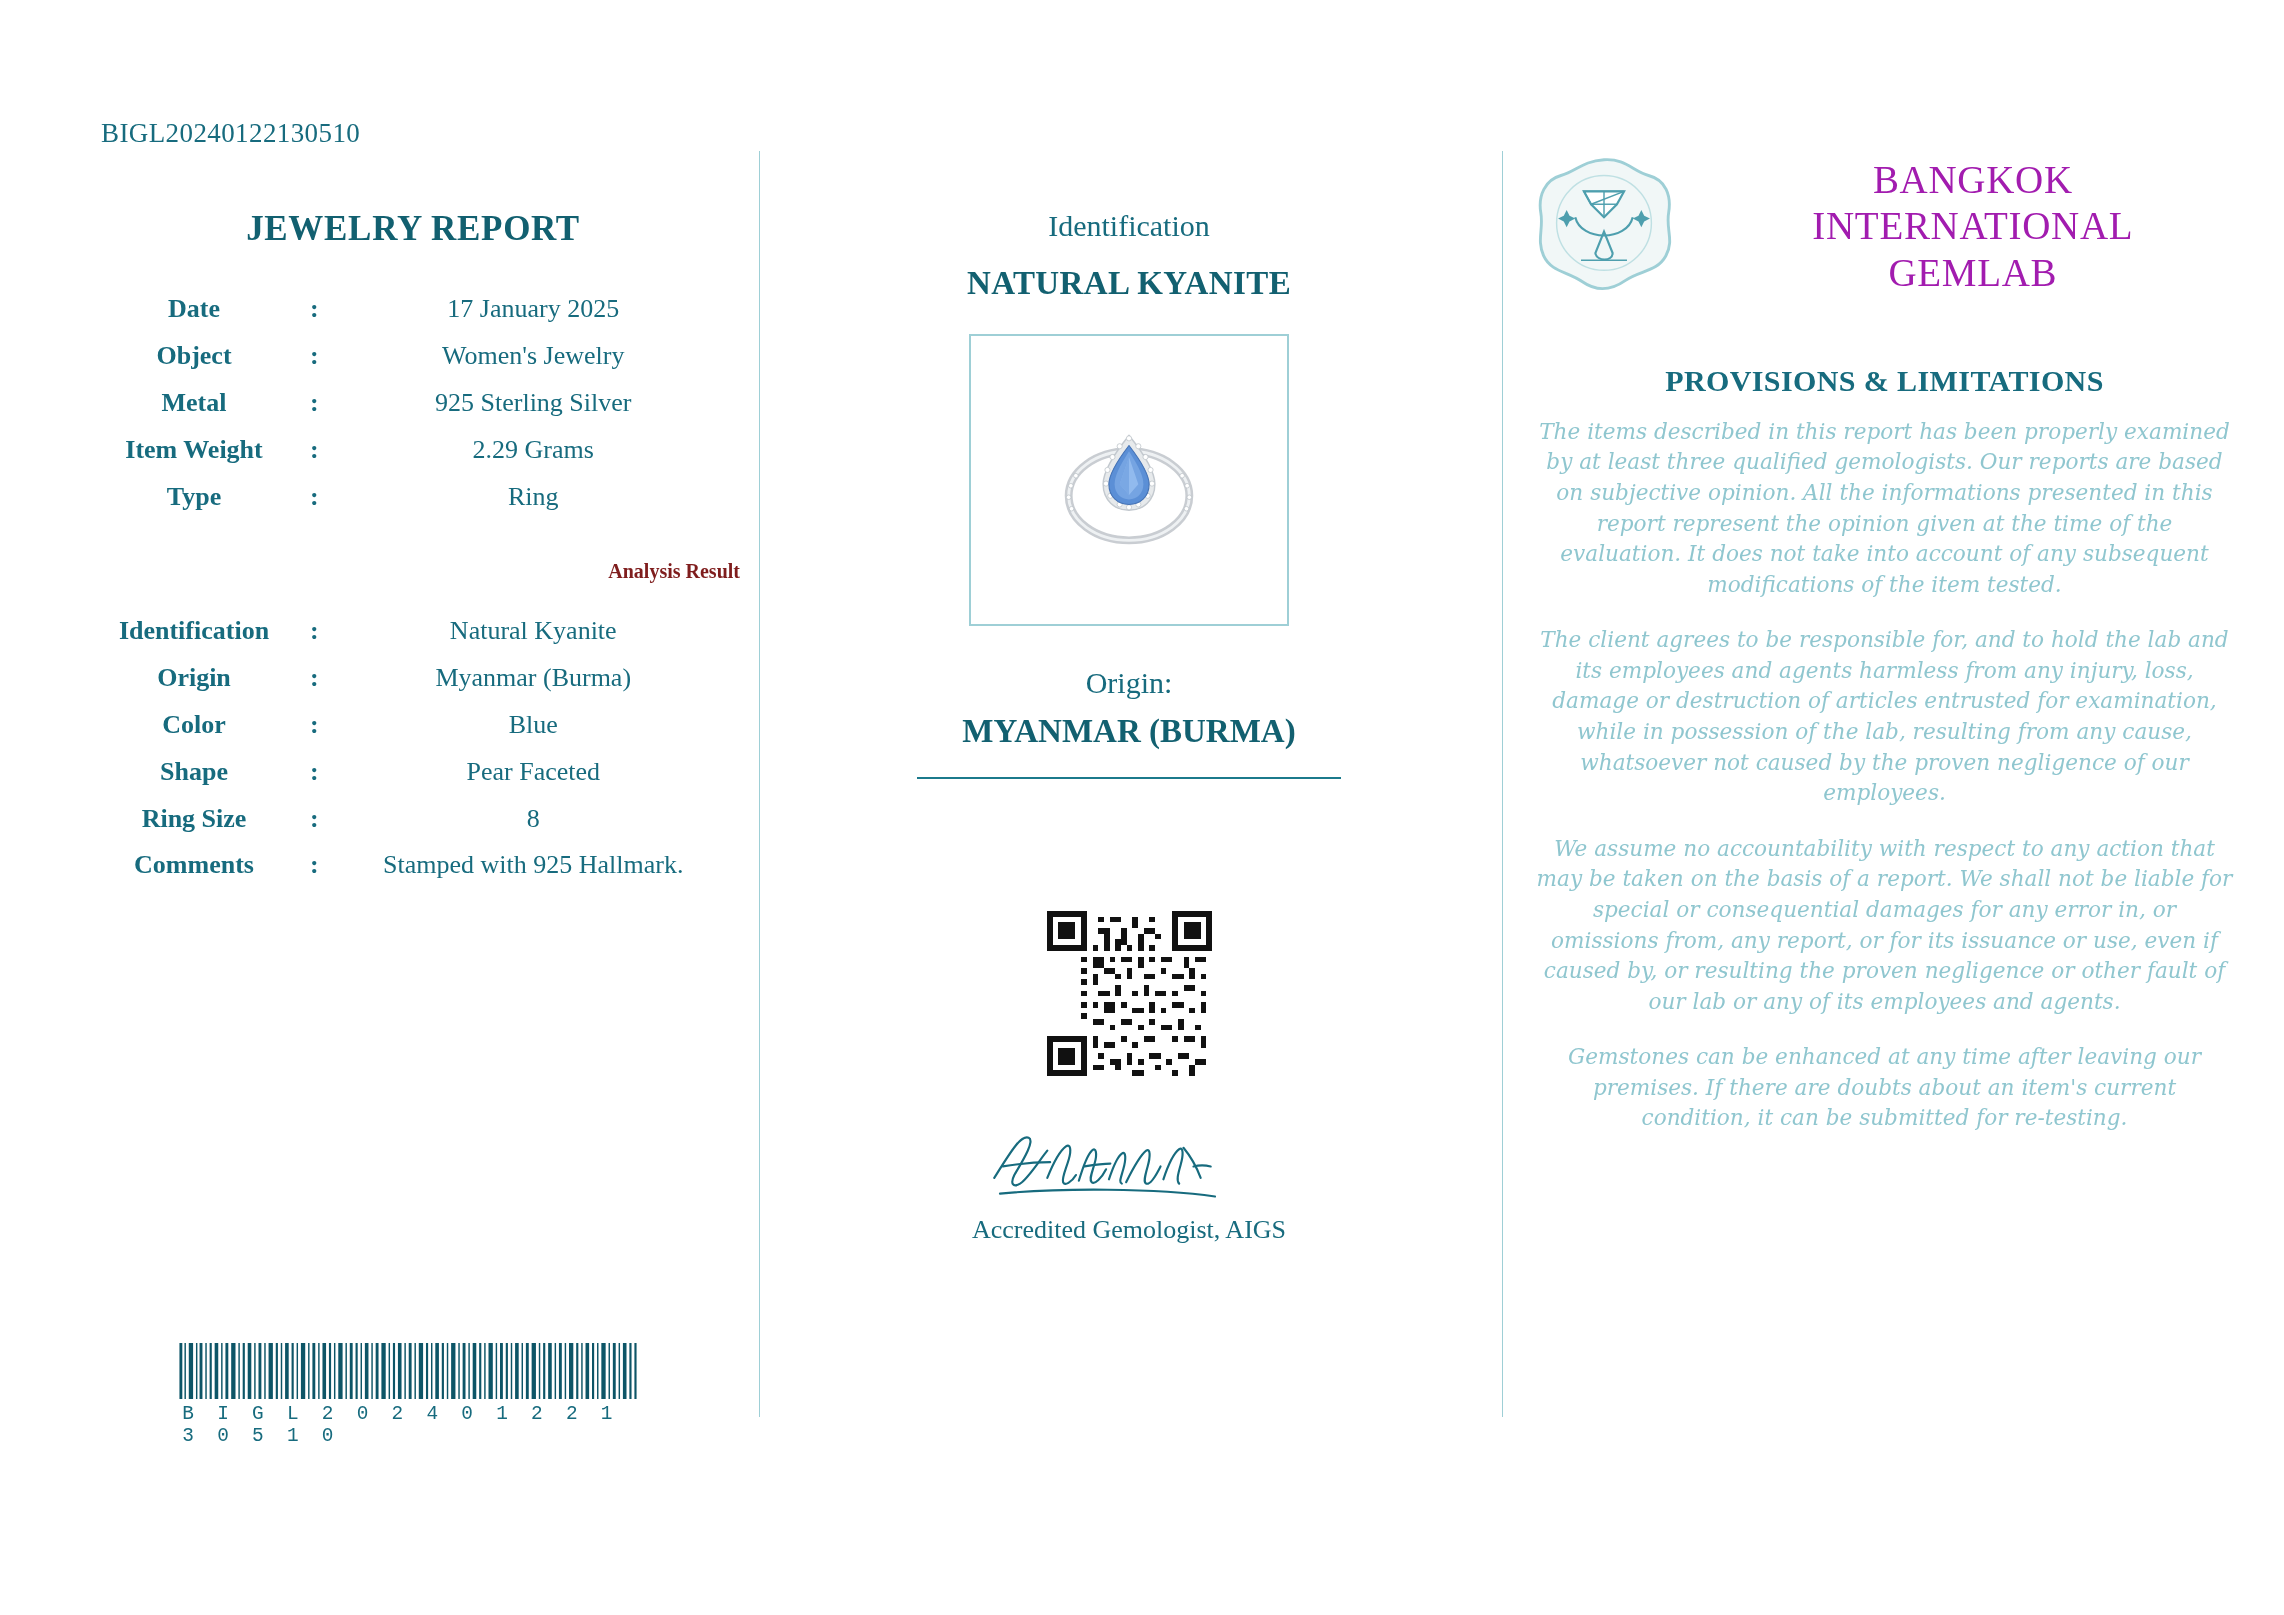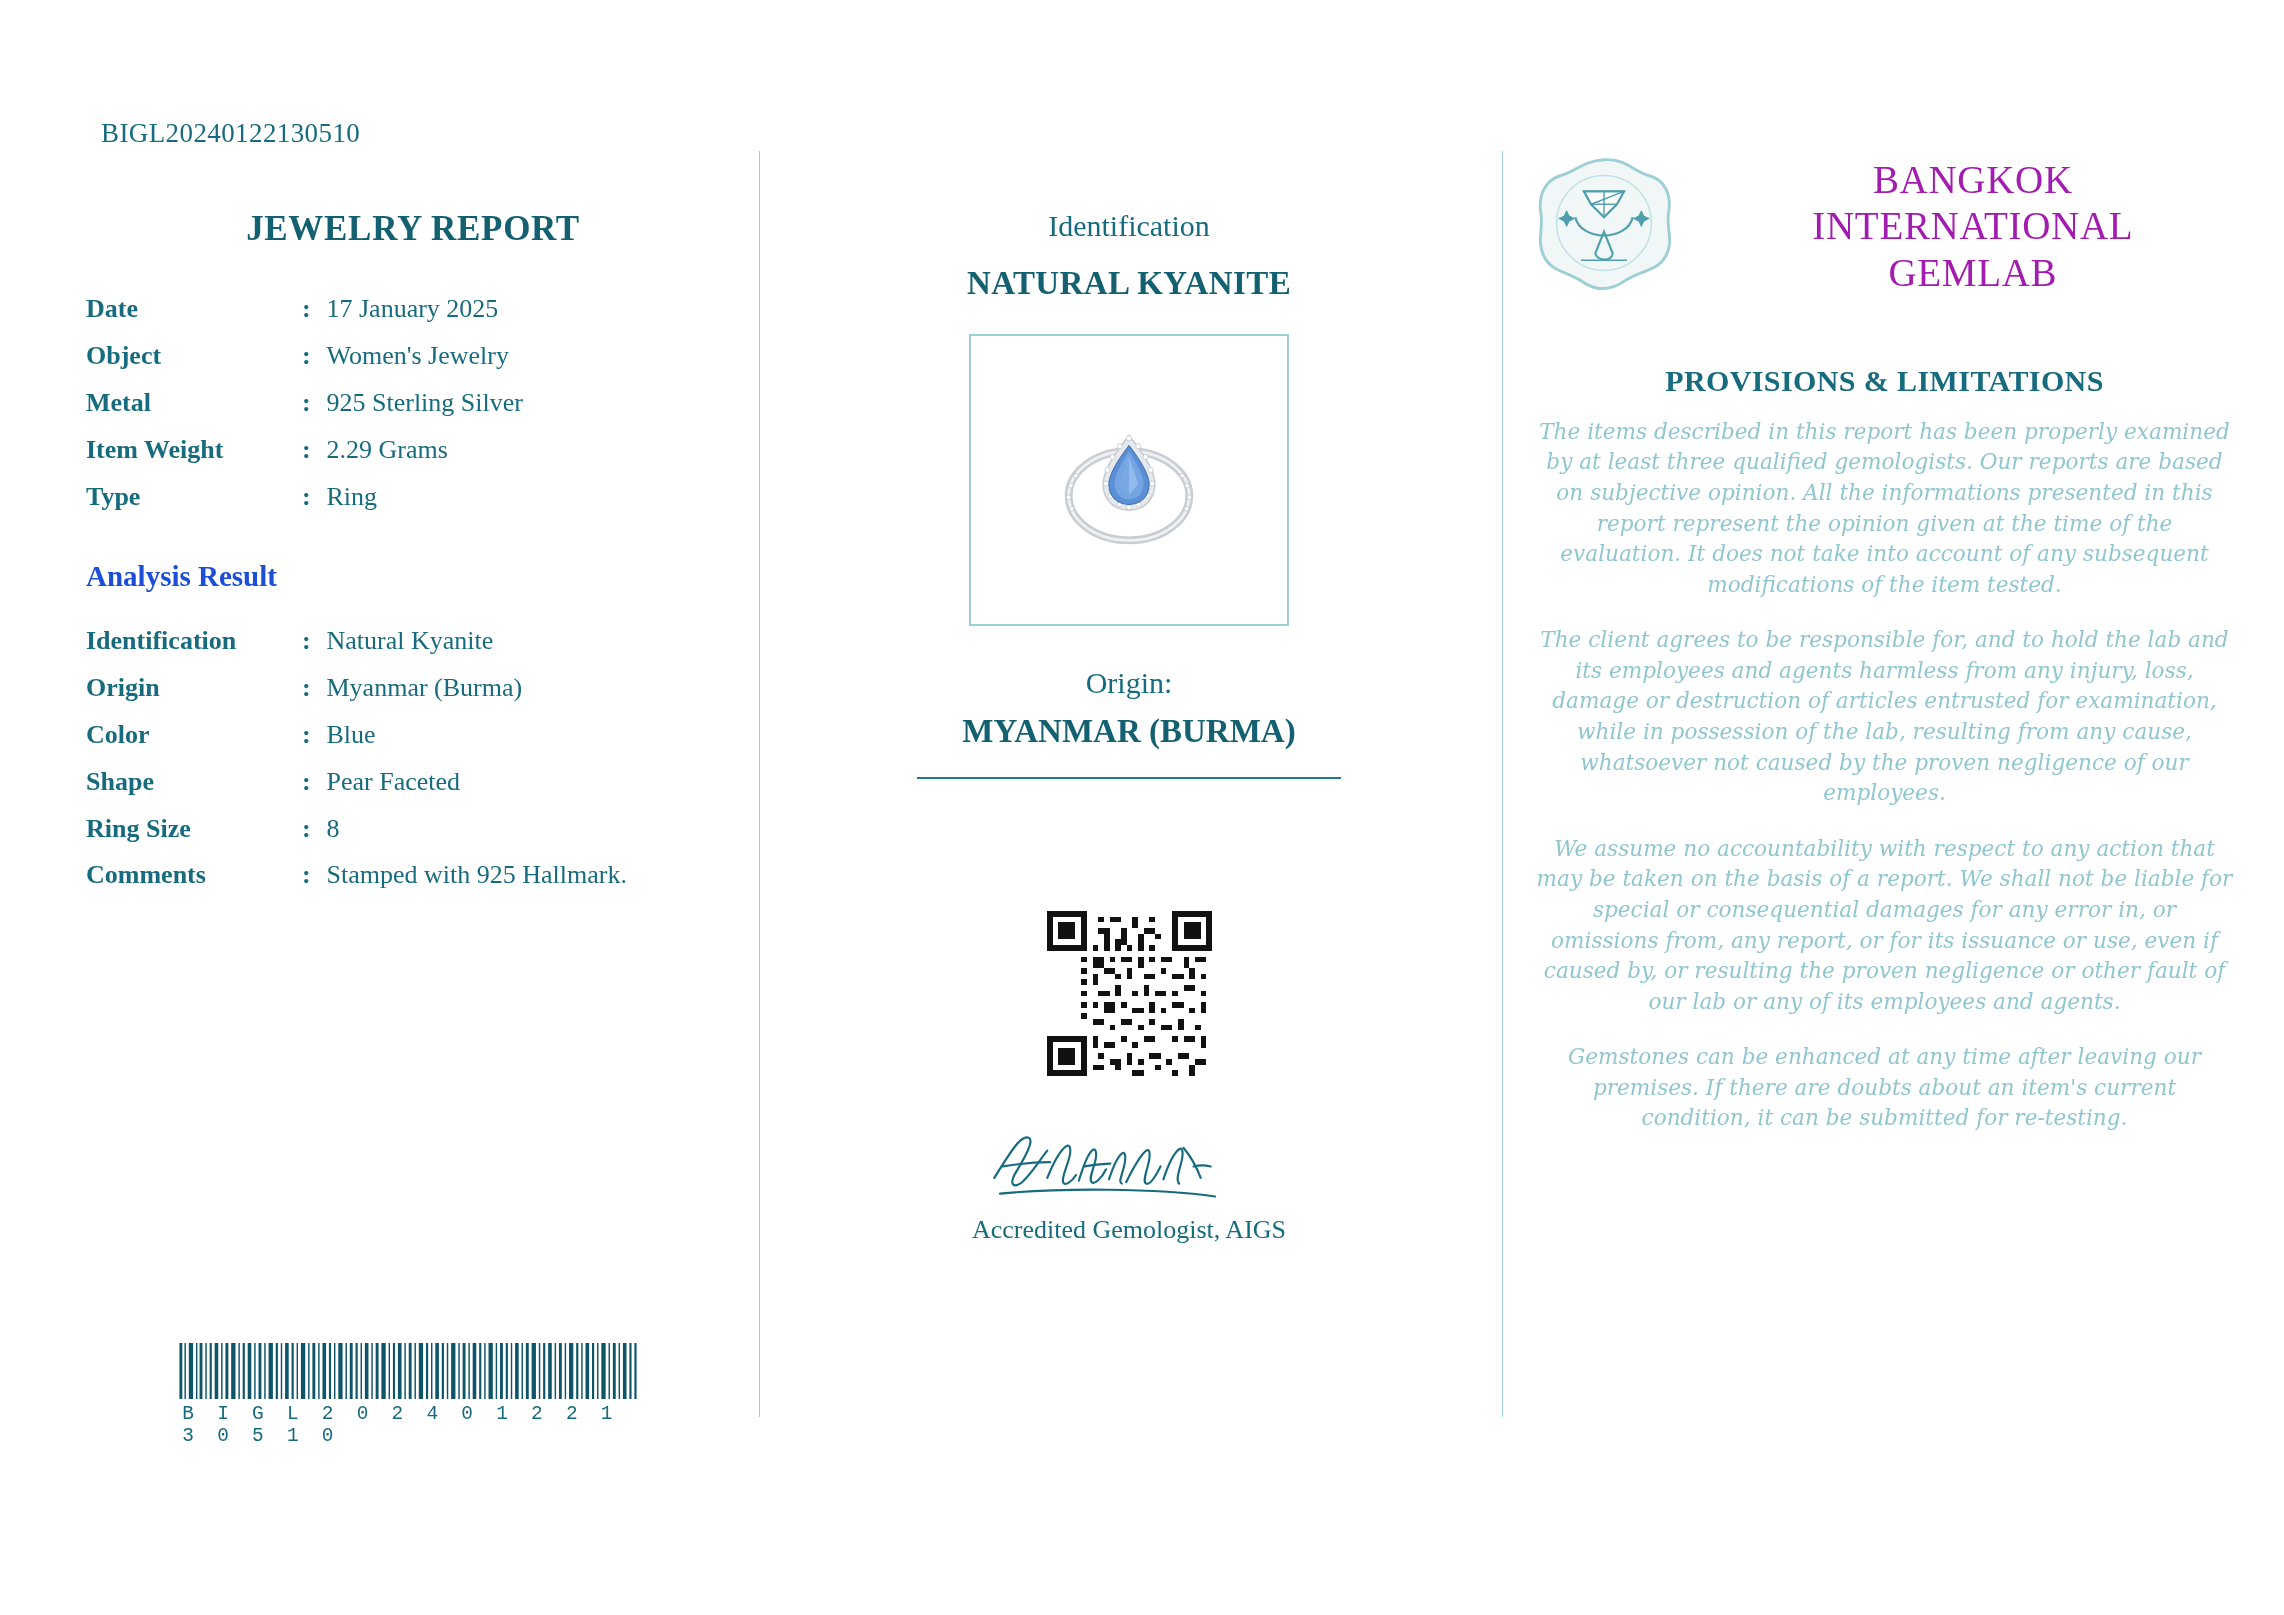--- a/index.html
+++ b/index.html
@@ -61,38 +61,39 @@
   .kv-table {
     width: 100%;
     border-collapse: collapse;
   }
   .kv-table td {
     font-size: 26px;
     padding: 7.2px 0;
     vertical-align: top;
     color: #176b7e;
     line-height: 1.25;
+    text-align: center;
   }
   .kv-key {
     font-weight: bold;
     width: 216px;
     white-space: nowrap;
   }
   .kv-colon {
     width: 24.5px;
     font-weight: bold;
   }
   .kv-val {
     font-weight: normal;
   }
   .subtitle {
-    text-align: left;
-    font-size: 29px;
+    text-align: right;
+    font-size: 20px;
     font-weight: bold;
-    color: #1d4ed8;
+    color: #7f1d1d;
     margin: 40px 0 24.5px 0;
   }
 
   
   .barcode-wrap {
     position: absolute;
     left: 178px;
     top: 1343px;
     width: 467px;
     text-align: left;

